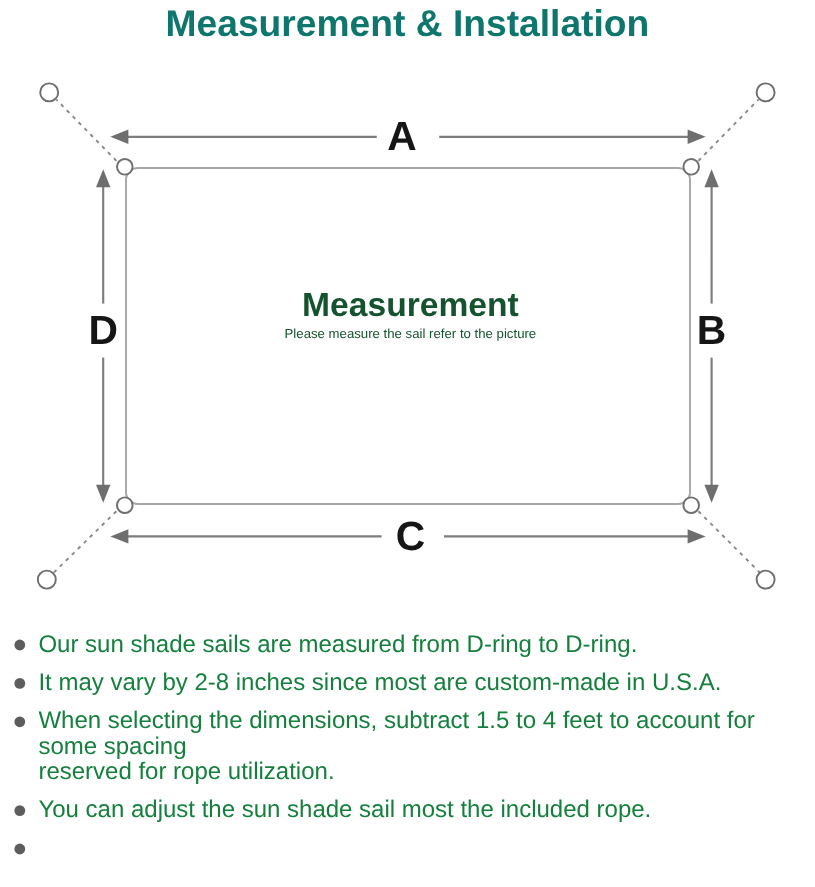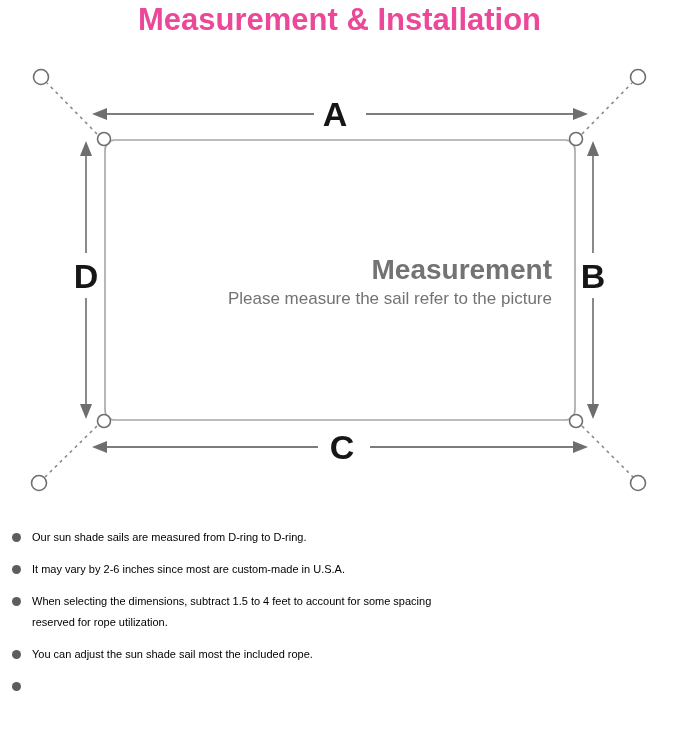--- a/index.html
+++ b/index.html
@@ -9,70 +9,70 @@
     font-family: "Liberation Sans", sans-serif;
     color: #6d6d6d;
     overflow: hidden;
   }
   .page-title {
     position: absolute;
     top: 2px; left: 0; width: 679px;
     text-align: center;
     font-size: 31px;
     font-weight: bold;
-    color: #ec4899;
+    color: #0f766e;
     letter-spacing: 0px;
     margin: 0;
   }
   .diagram { position: absolute; top: 56px; left: 0; width: 679px; height: 460px; }
   .dim-label {
     position: absolute;
     transform: translate(-50%, -50%);
     font-size: 34px;
     font-weight: bold;
     color: #161616;
     line-height: 1;
   }
   #label-a { left: 335px; top: 114px; }
   #label-b { left: 593px; top: 276px; }
   #label-c { left: 342px; top: 447px; }
   #label-d { left: 86px;  top: 276px; }
   .center-text {
     position: absolute;
-    left: 342px; top: 256px;
+    left: 342px; top: 240px;
     transform: translateX(-50%);
     width: 420px;
-    text-align: right;
-    color: #737373;
+    text-align: center;
+    color: #14532d;
   }
   .center-text .ct-title {
     font-size: 28px;
     font-weight: bold;
     margin: 0 0 6px 0;
     line-height: 1;
   }
   .center-text .ct-sub {
-    font-size: 17px;
+    font-size: 11px;
     margin: 0;
     line-height: 1;
   }
   .notes {
     position: absolute;
     left: 10px; top: 527px;
     width: 660px;
     list-style: none;
     margin: 0; padding: 0;
   }
   .notes li {
     position: relative;
     padding-left: 22px;
     margin-bottom: 11px;
-    font-size: 11px;
+    font-size: 20px;
     line-height: 21px;
-    color: #000000;
+    color: #15803d;
     white-space: pre-line;
   }
   .notes li .dot {
     position: absolute;
     left: 2px; top: 6px;
     width: 9px; height: 9px;
     border-radius: 50%;
     background: #5d5d5d;
   }
 </style>
@@ -142,18 +142,18 @@
 <span class="dim-label" id="label-c">C</span>
 <span class="dim-label" id="label-d">D</span>
 
 <div class="center-text">
   <p class="ct-title">Measurement</p>
   <p class="ct-sub">Please measure the sail refer to the picture</p>
 </div>
 
 <ul class="notes">
   <li><span class="dot"></span><span>Our sun shade sails are measured from D-ring to D-ring.</span></li>
-  <li><span class="dot"></span><span>It may vary by 2-6 inches since most are custom-made in U.S.A.</span></li>
+  <li><span class="dot"></span><span>It may vary by 2-8 inches since most are custom-made in U.S.A.</span></li>
   <li><span class="dot"></span><span>When selecting the dimensions, subtract 1.5 to 4 feet to account for some spacing
 reserved for rope utilization.</span></li>
   <li><span class="dot"></span><span>You can adjust the sun shade sail most the included rope.</span></li>
   <li><span class="dot"></span></li>
 </ul>
 
 </body></html>

